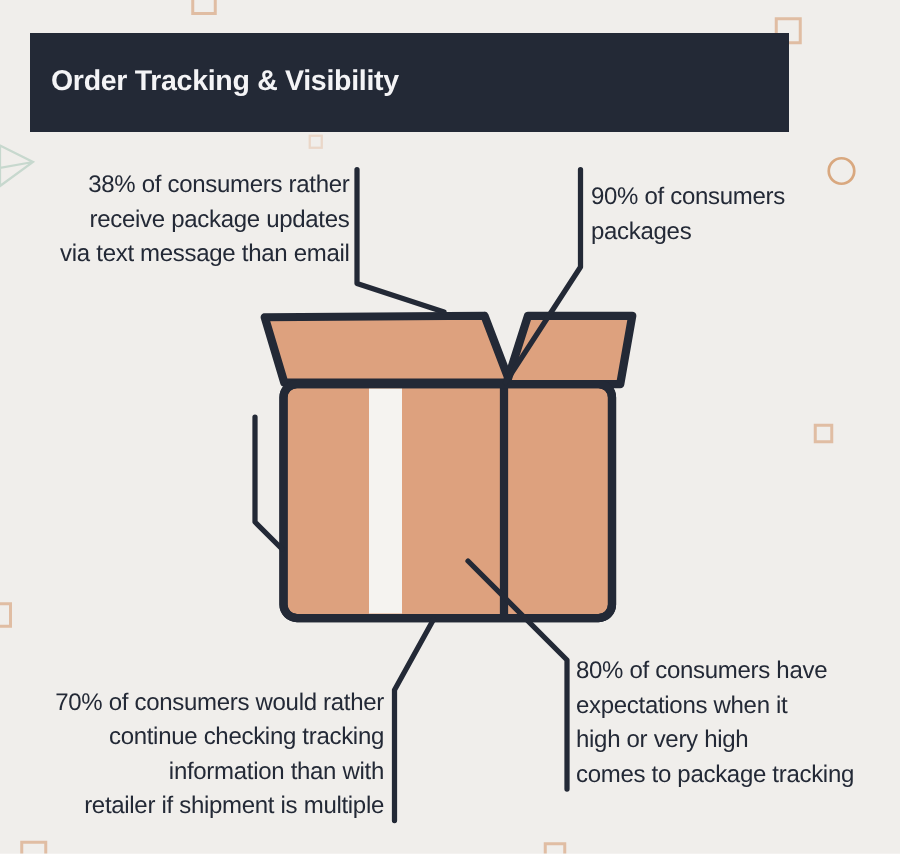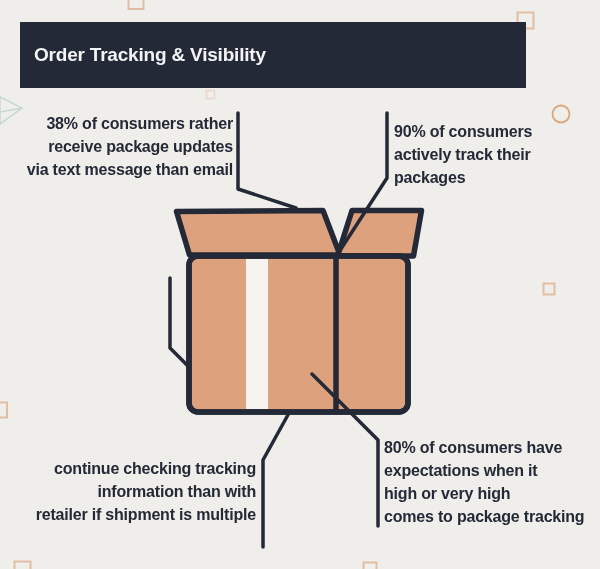--- a/index.html
+++ b/index.html
@@ -19,21 +19,21 @@
     background:#232936;z-index:2;
     display:flex;align-items:center;
   }
   .title-bar .title{
     color:#f4f4f6;
     font-size:19px;font-weight:700;letter-spacing:-0.2px;
     padding-left:14px;
   }
   .stat{
     position:absolute;z-index:3;
-    font-size:16px;font-weight:700;line-height:23px;letter-spacing:-0.2px;
+    font-size:16px;font-weight:400;line-height:23px;letter-spacing:-0.2px;
     white-space:nowrap;
   }
   .stat.right{text-align:right;}
   .stat.left{text-align:left;}
   #stat-38{top:112px;right:367px;}
   #stat-90{top:120px;left:394px;}
   #stat-20{top:276px;right:435px;}
   #stat-70{top:457px;right:344px;}
   #stat-80{top:436px;left:384px;}
 </style>
@@ -79,26 +79,26 @@
   </div>
 
   <div class="stat right" id="stat-38">
     <div>38% of consumers rather</div>
     <div>receive package updates</div>
     <div>via text message than email</div>
   </div>
 
   <div class="stat left" id="stat-90">
     <div>90% of consumers</div>
-    <div>actively track their</div>
     <div>packages</div>
   </div>
 
 
   <div class="stat right" id="stat-70">
+    <div>70% of consumers would rather</div>
     <div>continue checking tracking</div>
     <div>information than with</div>
     <div>retailer if shipment is multiple</div>
   </div>
 
   <div class="stat left" id="stat-80">
     <div>80% of consumers have</div>
     <div>expectations when it</div>
     <div>high or very high</div>
     <div>comes to package tracking</div>

